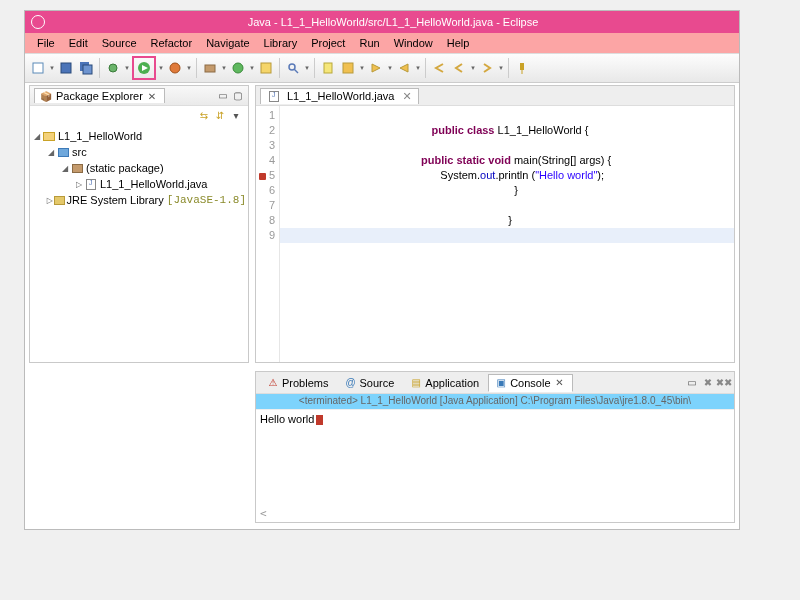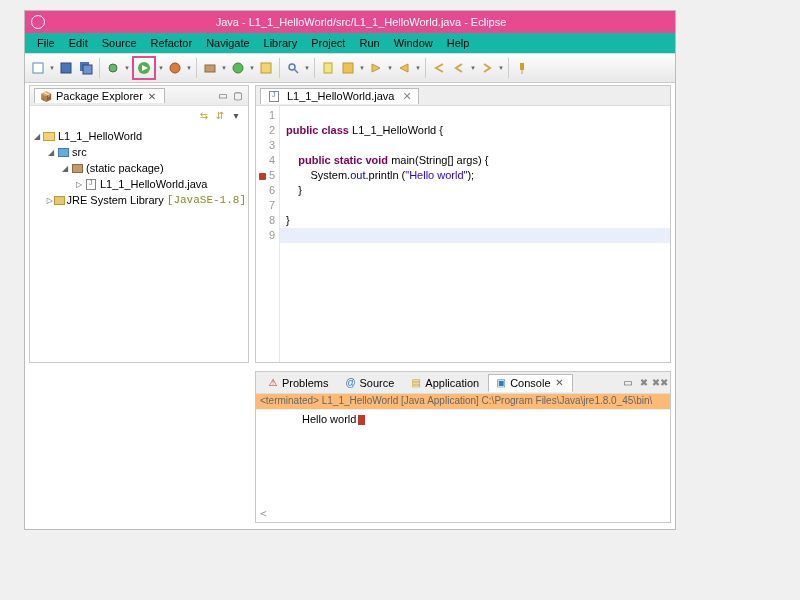--- a/index.html
+++ b/index.html
@@ -1,21 +1,21 @@
 <!DOCTYPE html>
 <html><head>
 <meta charset="utf-8">
 <style>
 * { margin: 0; padding: 0; box-sizing: border-box; font-family: "Segoe UI", Tahoma, sans-serif; font-size: 11px; }
 body { background: #f0f0f0; width: 800px; height: 600px; overflow: hidden; position: relative; }
-.outer { position: absolute; left: 24px; top: 10px; width: 652px; height: 520px; background: #fff; border: 1px solid #bbb; }
+.outer { position: absolute; left: 24px; top: 10px; width: 716px; height: 520px; background: #fff; border: 1px solid #bbb; }
 .titlebar { height: 22px; background: #e84a8f; color: #fff; display: flex; align-items: center; padding: 0 6px; }
 .titlebar .app-icon { width: 14px; height: 14px; border: 1px solid #fff; border-radius: 50%; margin-right: 8px; }
 .titlebar .title { flex: 1; text-align: center; font-size: 11px; }
-.menubar { height: 20px; background: #14b8a6; display: flex; align-items: center; padding: 0 6px; gap: 2px; }
+.menubar { height: 20px; background: #fca5a5; display: flex; align-items: center; padding: 0 6px; gap: 2px; }
 .menubar span { padding: 2px 6px; cursor: default; }
 .toolbar { height: 30px; background: linear-gradient(#fdfdfd,#e8e8e8); border-top: 1px solid #ddd; border-bottom: 1px solid #ccc; display: flex; align-items: center; padding: 0 4px; gap: 2px; }
 .tbtn { width: 18px; height: 18px; display: inline-flex; align-items: center; justify-content: center; border: 1px solid transparent; border-radius: 2px; }
 .tdd { width: 6px; display: inline-flex; align-items: center; justify-content: center; }
 .tdd::after { content: "▾"; font-size: 7px; color: #666; }
 .sepv { width: 1px; height: 20px; background: #ccc; margin: 0 2px; }
 .highlighted { border: 2px solid #e84a8f !important; padding: 1px; }
 .body-area { position: absolute; top: 72px; bottom: 0; left: 0; right: 0; }
 .explorer { position: absolute; left: 4px; top: 2px; width: 220px; height: 278px; border: 1px solid #c9c9c9; background: #fff; }
 .view-header { height: 20px; background: linear-gradient(#f8f8f8,#eaeaea); border-bottom: 1px solid #ddd; display: flex; align-items: center; padding: 0 4px; gap: 4px; position: relative; }
@@ -34,32 +34,32 @@
 .java-icon::after { content: "J"; font-size: 7px; color: #5a7ab8; position: absolute; left: 2px; top: -1px; }
 .lib-icon { width: 11px; height: 9px; background: #e4c86a; border: 1px solid #b89a3a; }
 .blue-link { color: #8a8a2a; font-family: Liberation Mono, monospace; }
 .editor { position: absolute; left: 230px; top: 2px; right: 4px; height: 278px; border: 1px solid #c9c9c9; background: #fff; }
 .editor-tab { height: 20px; background: #eee; border-bottom: 1px solid #ddd; display: flex; align-items: center; padding: 0 4px; }
 .editor-tab .etab { background: #fff; border: 1px solid #bbb; border-bottom: none; padding: 1px 6px; display: inline-flex; align-items: center; gap: 4px; }
 .etab .x { color: #888; padding-left: 4px; }
 .code-area { display: flex; height: calc(100% - 20px); font-family: Consolas, monospace; font-size: 12px; }
 .gutter { width: 24px; background: #fff; border-right: 1px solid #e6e6e6; text-align: right; color: #9a9a9a; padding: 2px 4px 0 0; line-height: 15px; }
 .gutter .bp { display: inline-block; width: 7px; height: 7px; background: #c0392b; border-radius: 1px; vertical-align: middle; }
-.code { flex: 1; padding: 2px 0 0 6px; line-height: 15px; white-space: pre; }
+.code { flex: 1; padding: 2px 0 0 6px; line-height: 15px; white-space: pre; text-align: center; }
 .code .kw { color: #7f0055; font-weight: bold; }
 .code .str { color: #2a00ff; }
 .code .it { }
 .code .hl9 { background: #e8effa; display: block; margin-left: -6px; padding-left: 6px; }
 .bottom-panel { position: absolute; left: 230px; top: 288px; right: 4px; height: 152px; border: 1px solid #c9c9c9; background: #fff; }
 .bp-tabs { height: 22px; background: #eee; border-bottom: 1px solid #ddd; display: flex; align-items: center; padding: 0 4px; gap: 2px; }
 .bp-tabs .bptab { padding: 2px 6px; display: inline-flex; align-items: center; gap: 3px; border: 1px solid transparent; }
 .bp-tabs .bptab.active { background: #fff; border: 1px solid #bbb; border-bottom-color: #fff; }
 .bp-tabs .right { margin-left: auto; display: flex; gap: 4px; }
-.console-header { height: 16px; background: #fdba74; border-bottom: 1px solid #eee; font-size: 10px; color: #666; padding: 1px 4px; white-space: nowrap; overflow: hidden; }
-.console-body { font-family: Consolas, monospace; font-size: 12px; padding: 2px 4px; margin-left: 42px; }
+.console-header { height: 16px; background: #7dd3fc; border-bottom: 1px solid #eee; font-size: 10px; color: #666; padding: 1px 4px; white-space: nowrap; overflow: hidden; text-align: center; }
+.console-body { font-family: Consolas, monospace; font-size: 12px; padding: 2px 4px; }
 .console-body .cursor { display: inline-block; width: 7px; height: 10px; background: #c0392b; vertical-align: middle; margin-left: 2px; }
 .console-footer { position: absolute; bottom: 2px; left: 4px; color: #999; font-family: Consolas, monospace; }
 svg { display: block; }
 </style>
 </head>
 <body>
 
 <div class="outer">
   <div class="titlebar">
     <span class="app-icon"></span>

